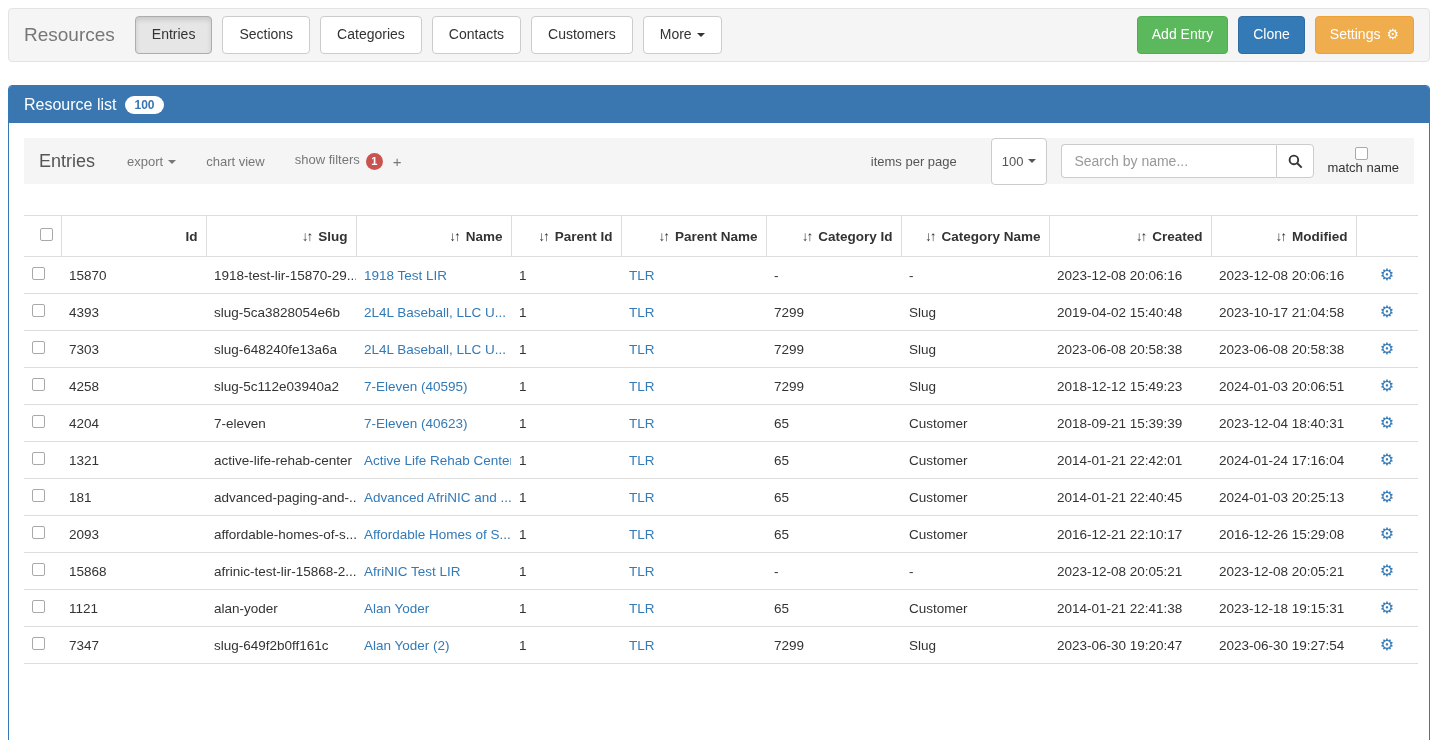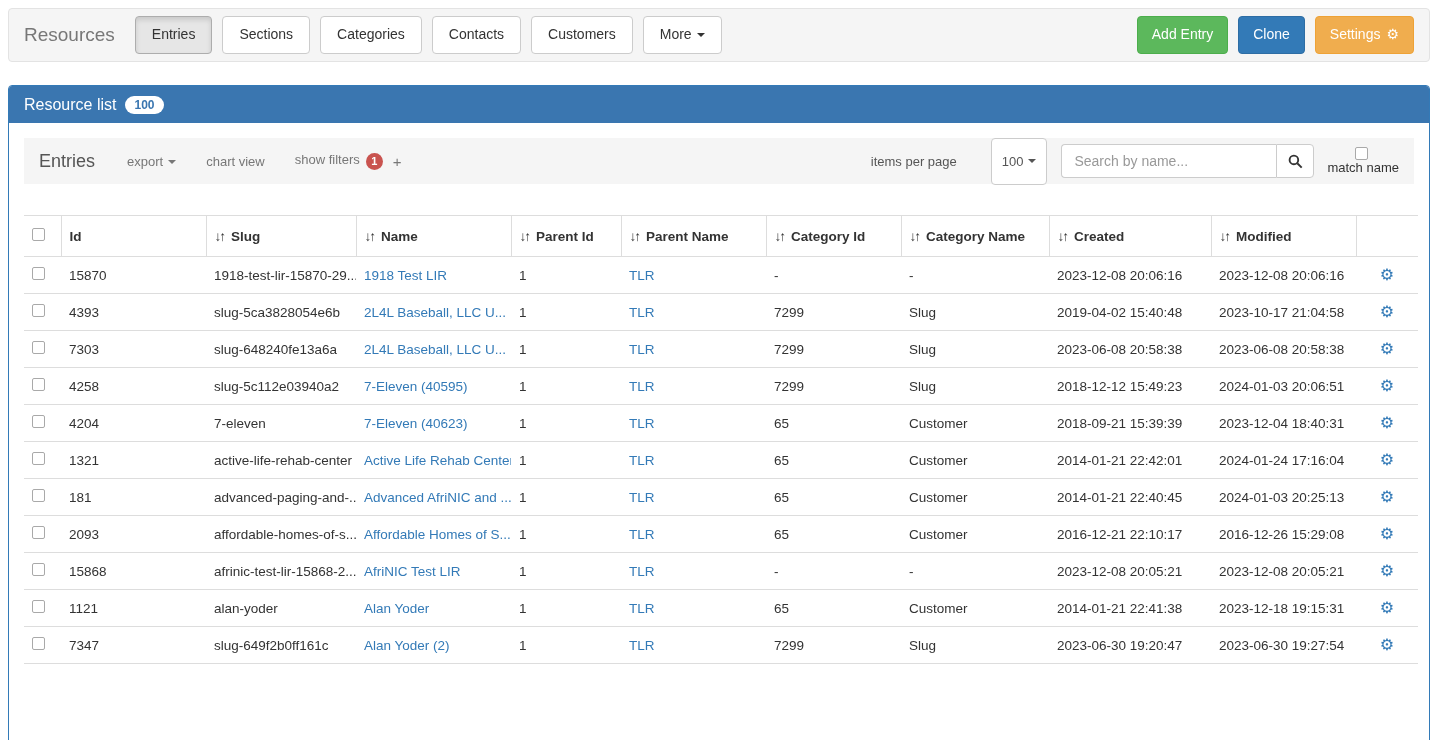--- a/index.html
+++ b/index.html
@@ -89,21 +89,21 @@
     width:13px; height:13px; border:1px solid #a9a9a9; border-radius:2px;
     background:#fff; display:inline-block; cursor:pointer;
   }
   .match-name .checkbox-box { margin-right:4px; }
 
   
   table.entries {
     width:100%; border-collapse:collapse; table-layout:fixed; margin-top:31px;
   }
   th {
-    text-align:left; font-size:13.5px; color:#333; font-weight:bold;
+    text-align:right; font-size:13.5px; color:#333; font-weight:bold;
     padding:12px 8px; border-top:1px solid #ddd; border-bottom:1px solid #ddd;
     white-space:nowrap; overflow:hidden;
   }
   th:not(:first-child) { border-left:1px solid #ddd; }
   td {
     font-size:13.5px; color:#333; padding:10px 8px;
     border-bottom:1px solid #ddd; white-space:nowrap; overflow:hidden;
   }
   .sort-icon { font-weight:bold; letter-spacing:-2px; margin-right:7px; }
   a.cell-link { color:#337ab7; text-decoration:none; cursor:pointer; }

